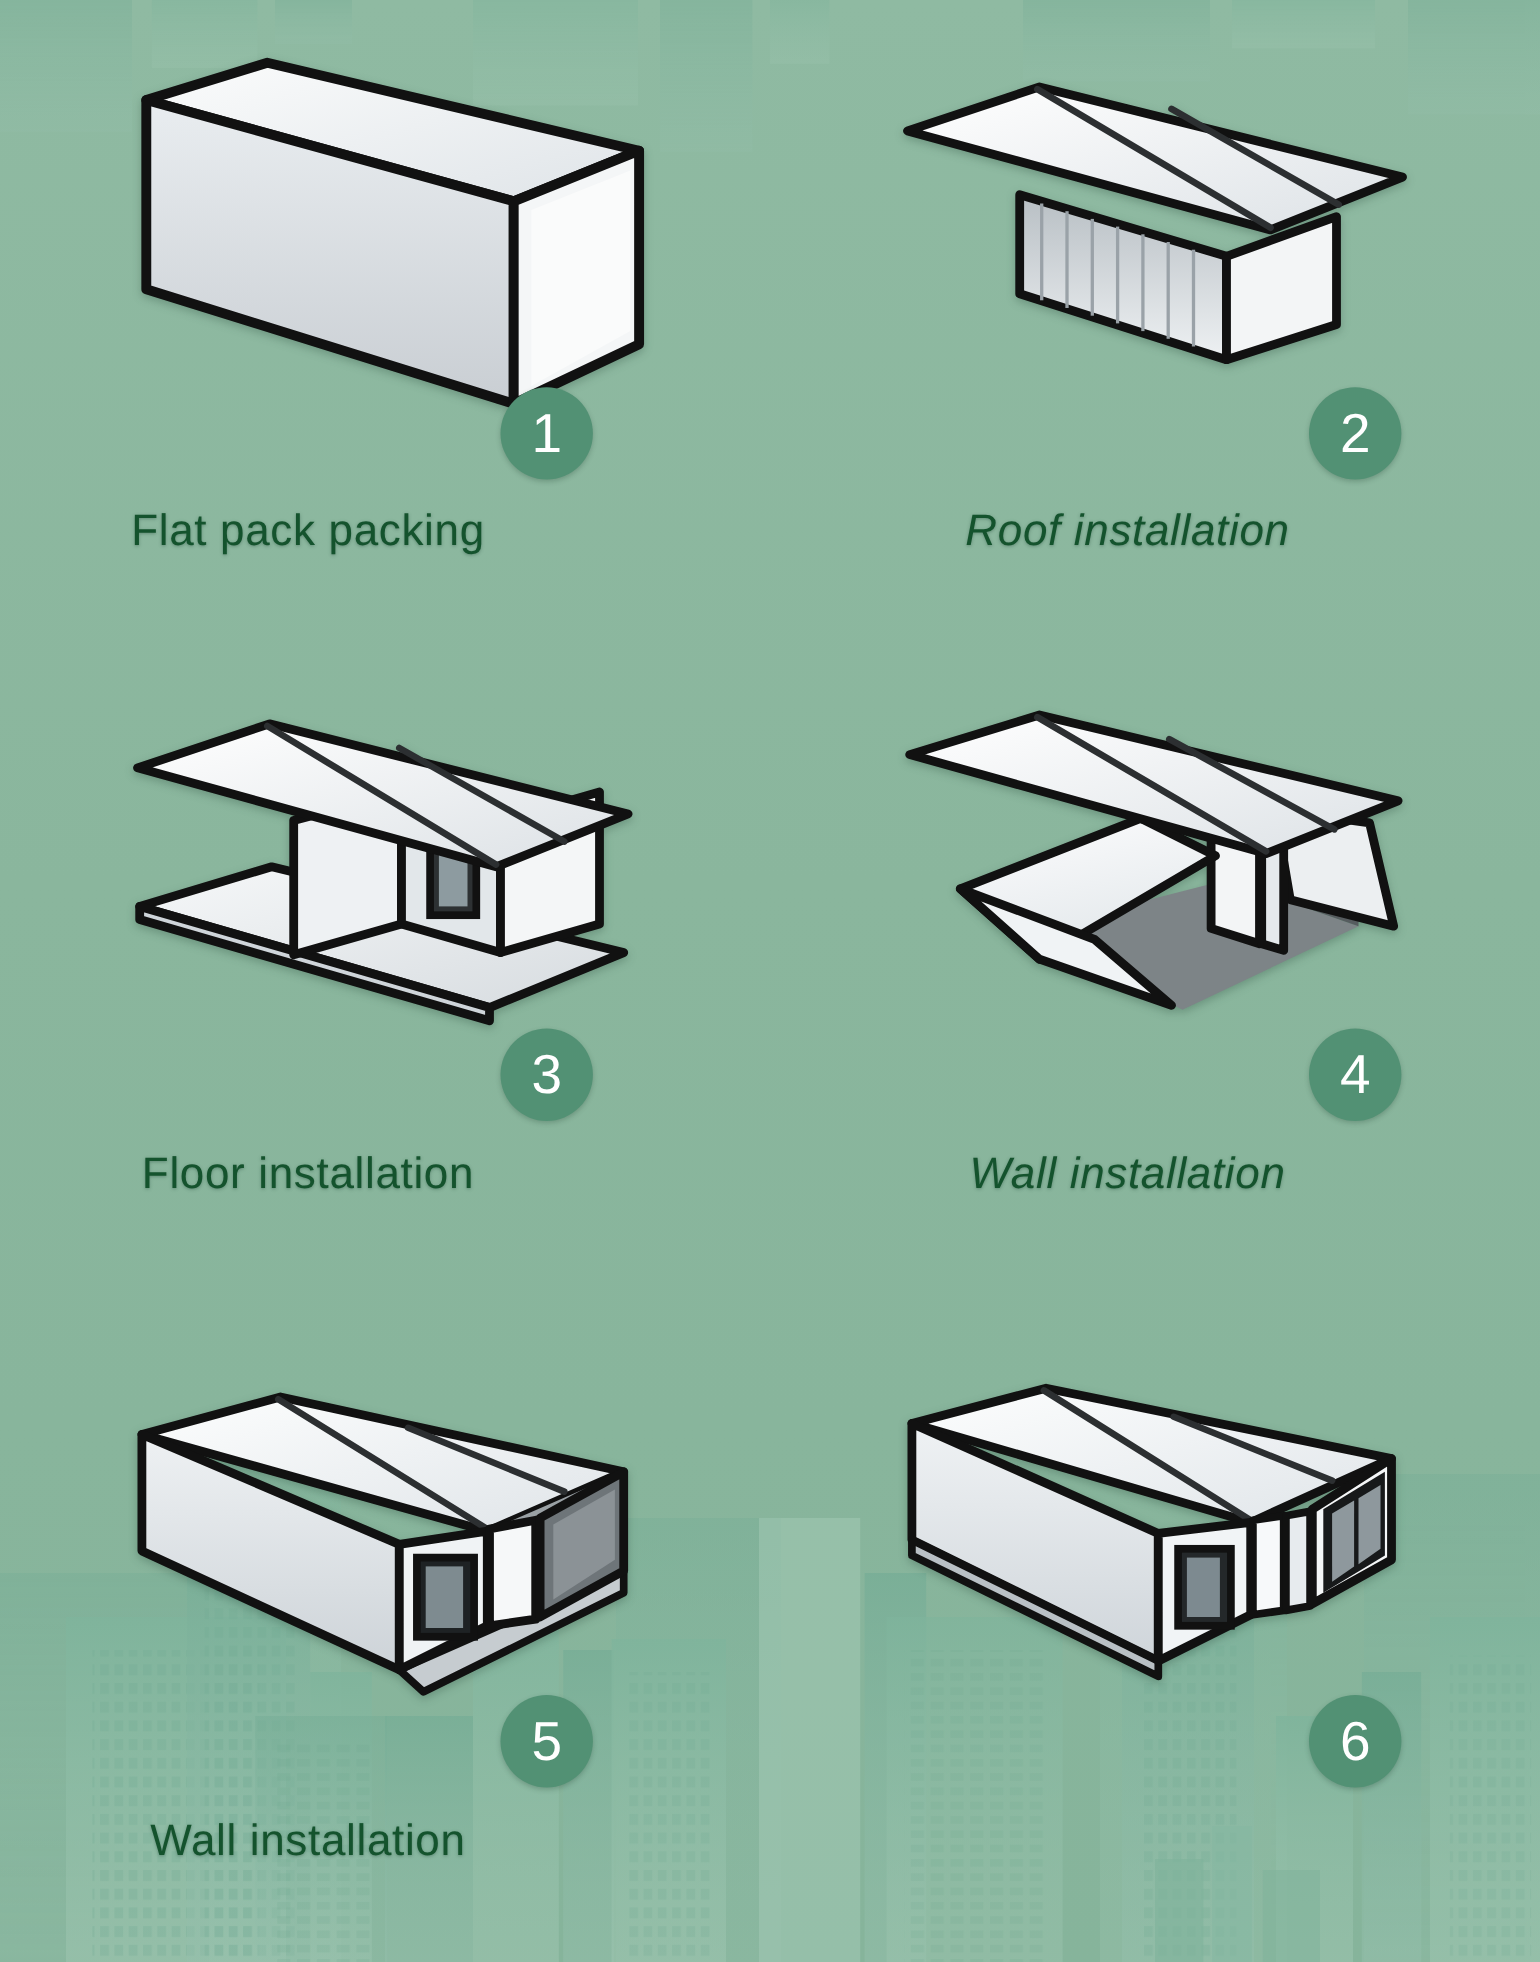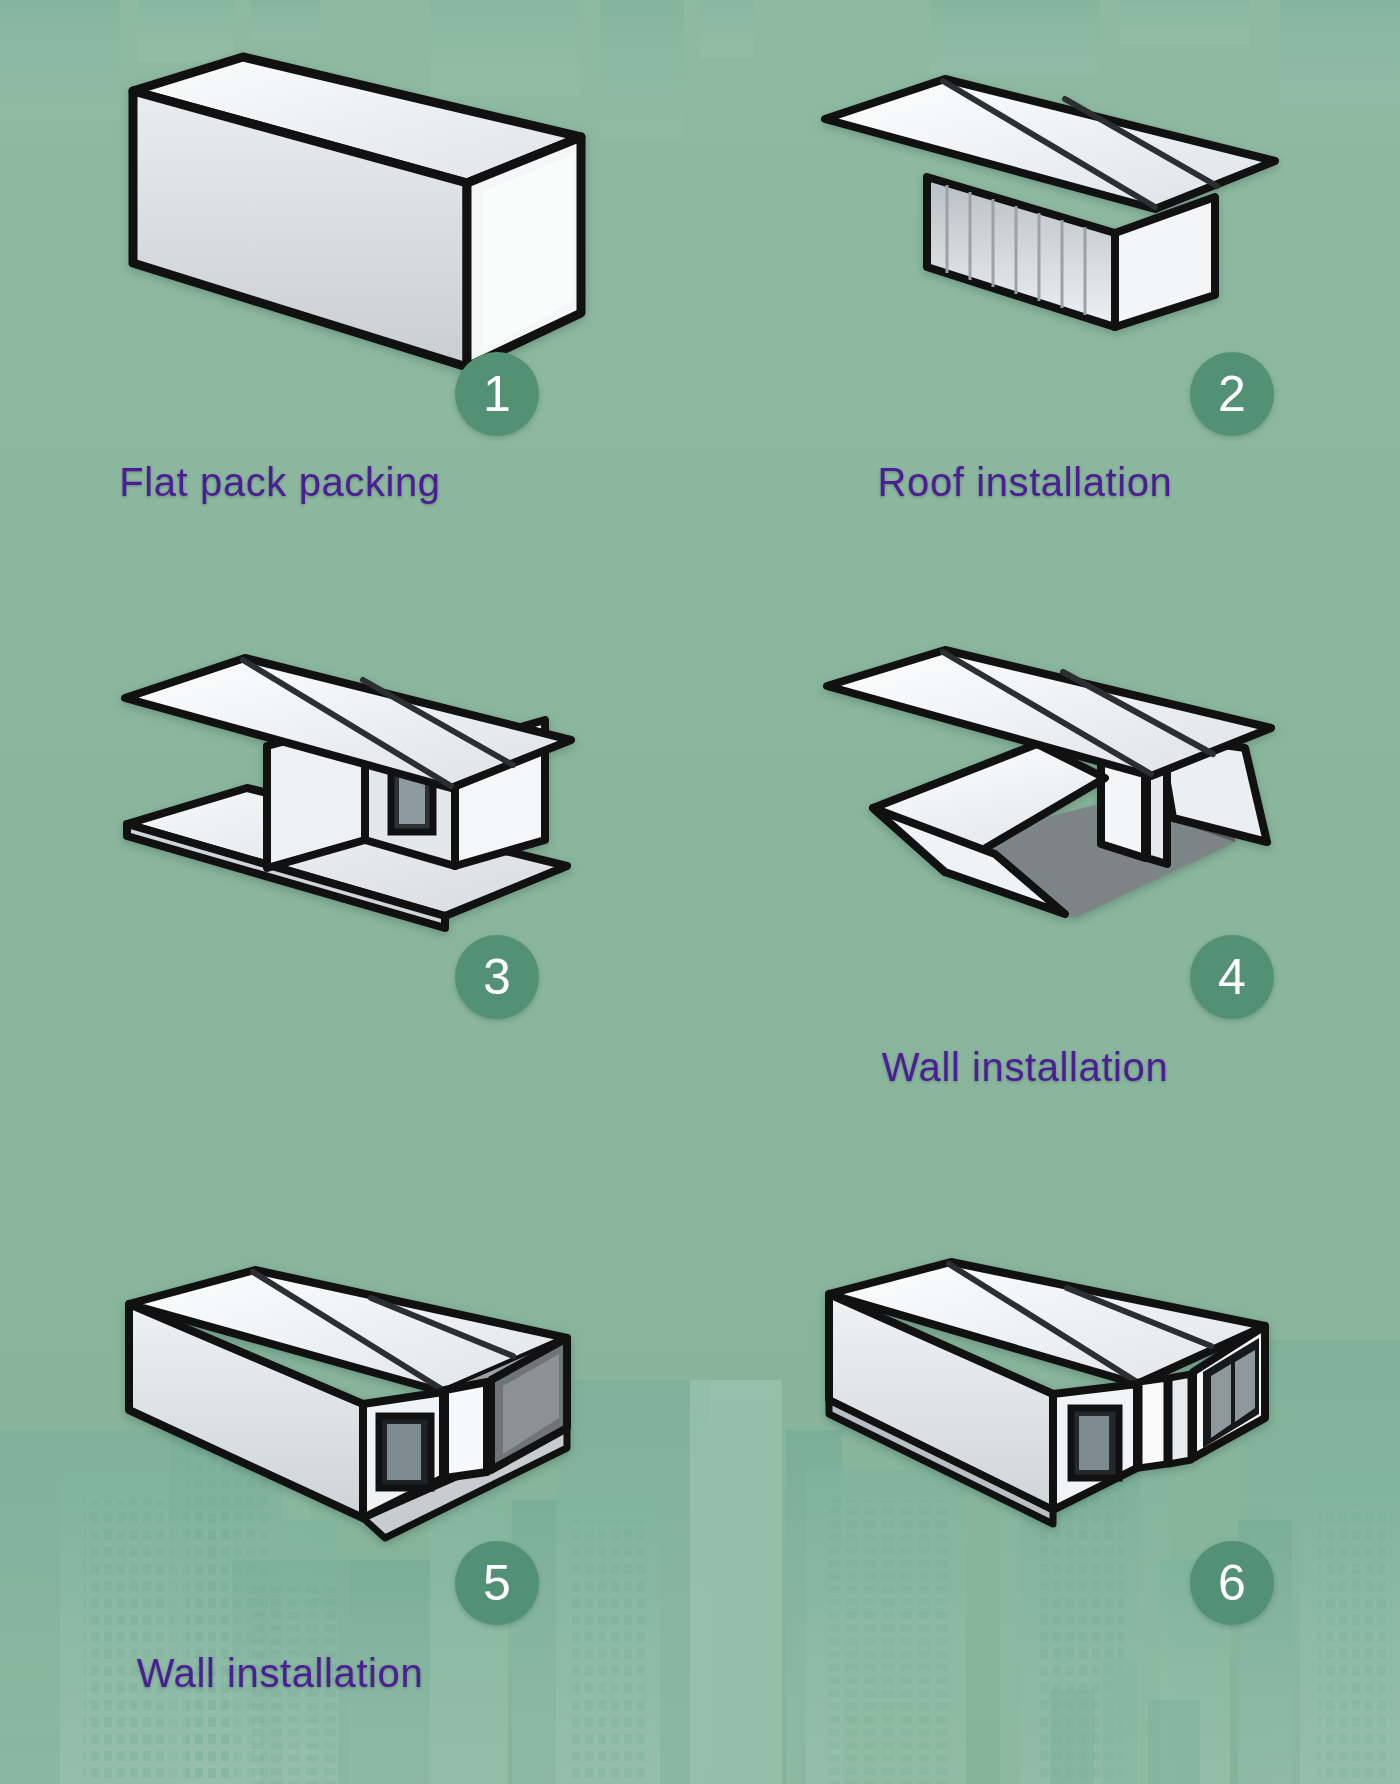--- a/index.html
+++ b/index.html
@@ -78,30 +78,30 @@
     top: 340px;
     left: 52%;
   }
 
   .step-label {
     position: absolute;
     top: 452px;
     left: 0;
     right: 0;
     text-align: center;
-    color: #4c1d95;
+    color: #14532d;
     font-size: 40px;
     letter-spacing: 0.6px;
     text-shadow: 0 1px 3px rgba(40,80,62,0.45);
     white-space: nowrap;
   }
 
   
   .step.col-left .step-label  { padding-right: 140px; }
-  .step.col-right .step-label { padding-right: 50px; }
+  .step.col-right .step-label { padding-right: 50px; font-style: italic; }
   .step.col-left .step-badge  { left: 455px; }
   .step.col-right .step-badge { left: 490px; }
 
   
   .row-1 .step-illustration { top: 40px; }
   .row-1 .step-badge        { top: 352px; }
   .row-1 .step-label        { top: 460px; }
 
   .row-2 .step-illustration { top: 28px; }
   .row-2 .step-badge        { top: 340px; }
@@ -293,20 +293,21 @@
           <polygon points="340,118 430,92 430,212 340,238" fill="#f4f6f7" stroke="#111" stroke-width="8" stroke-linejoin="round"></polygon>
 
           <polygon points="10,70 130,30 456,112 336,160" fill="url(#s3top)" stroke="#111" stroke-width="8" stroke-linejoin="round"></polygon>
           <g stroke="#2c2f31" stroke-width="6" stroke-linecap="round">
             <line x1="128" y1="32" x2="336" y2="158"></line>
             <line x1="248" y1="52" x2="398" y2="137"></line>
           </g>
         </svg>
       </div>
       <div class="step-badge">3</div>
+      <div class="step-label">Floor installation</div>
     </div>
 
     <div class="step col-right row-2">
       <div class="step-illustration">
         <svg viewBox="0 0 470 330">
           <defs>
             <linearGradient id="s4roof" x1="0" y1="0" x2="1" y2="1">
               <stop offset="0%" stop-color="#ffffff"></stop>
                 <stop offset="100%" stop-color="#dde2e6"></stop>
             </linearGradient>

